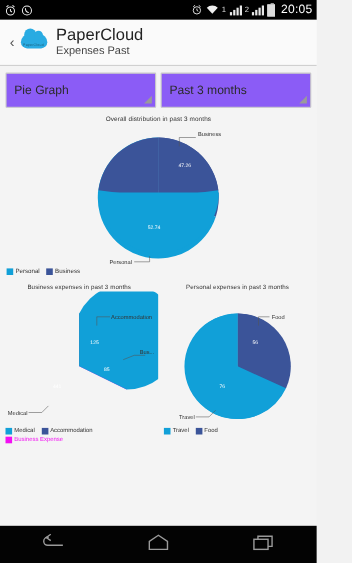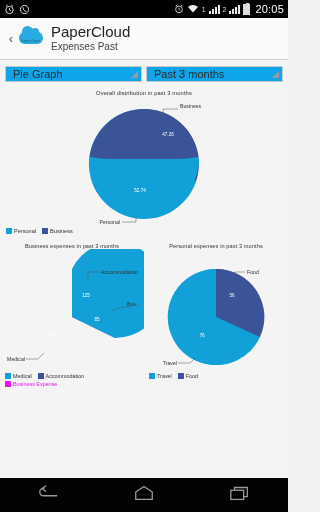--- a/index.html
+++ b/index.html
@@ -44,21 +44,21 @@
     background:#29abe2; border-radius:50%; }
   .cloudtxt { position:absolute; left:4px; top:12px; font-size:3.2px; color:#1b5e7a;
     letter-spacing:.2px; z-index:2; }
   .titles { display: flex; flex-direction: column; justify-content: center; }
   .app-title { font-size: 15px; color: #222; line-height: 16px; }
   .app-sub { font-size: 10px; color: #444; line-height: 13px; }
 
   
   .spinners { display: flex; gap: 4px; padding: 6px 5px 5px 5px; background: #f4f4f4; }
   .spinner {
-    flex: 1; height: 16px; background: #0ea5e9;
+    flex: 1; height: 32px; background: #8b5cf6;
     border: 1px solid #c8c8c8; border-radius: 1px;
     display: flex; align-items: center; position: relative;
     padding-left: 7px; font-size: 11px; color: #2b2b2b;
   }
   .spinner .tri {
     position: absolute; right: 3px; bottom: 3px;
     width: 0; height: 0; border-left: 7px solid transparent; border-bottom: 7px solid #9a9a9a;
   }
 
   

